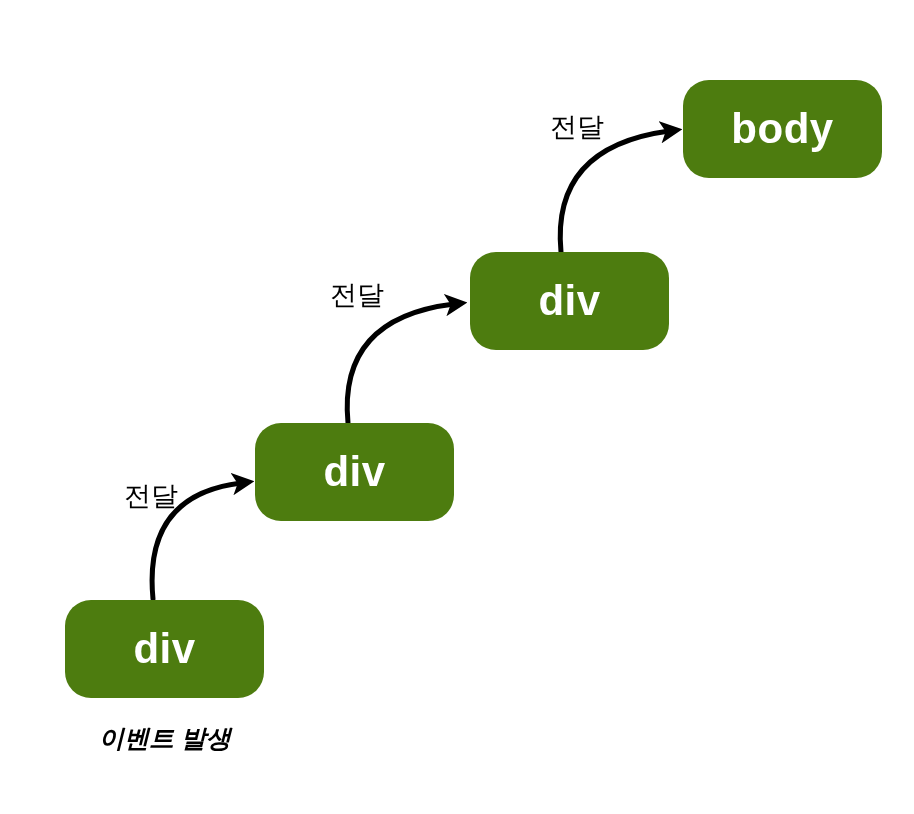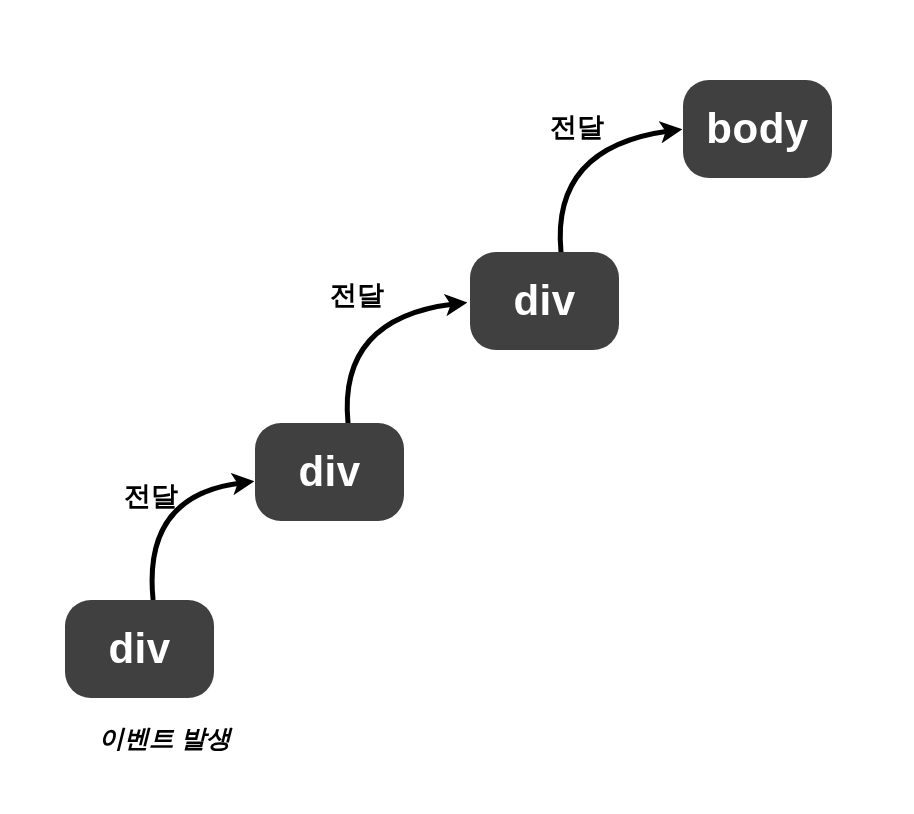--- a/index.html
+++ b/index.html
@@ -18,43 +18,43 @@
   .arrow-layer {
     position: absolute;
     left: 0;
     top: 0;
     width: 914px;
     height: 814px;
     pointer-events: none;
   }
   .node {
     position: absolute;
-    width: 149px;
+    width: 199px;
     height: 98px;
-    background: #404040;
+    background: #4d7c0f;
     border-radius: 26px;
     color: #ffffff;
     font-size: 42px;
     font-weight: 700;
     display: flex;
     align-items: center;
     justify-content: center;
     letter-spacing: 0.5px;
   }
   .node-1 { left: 65px;  top: 600px; }
   .node-2 { left: 255px; top: 423px; }
   .node-3 { left: 470px; top: 252px; }
   .node-4 { left: 683px; top: 80px;  }
   .edge-label {
     position: absolute;
     width: 120px;
     text-align: center;
     color: #000000;
     font-size: 27px;
-    font-weight: 700;
+    font-weight: 400;
   }
   .edge-label-1 { left: 91px;  top: 478px; }
   .edge-label-2 { left: 297px; top: 277px; }
   .edge-label-3 { left: 517px; top: 109px; }
   .caption {
     position: absolute;
     left: 65px;
     top: 722px;
     width: 200px;
     text-align: center;

